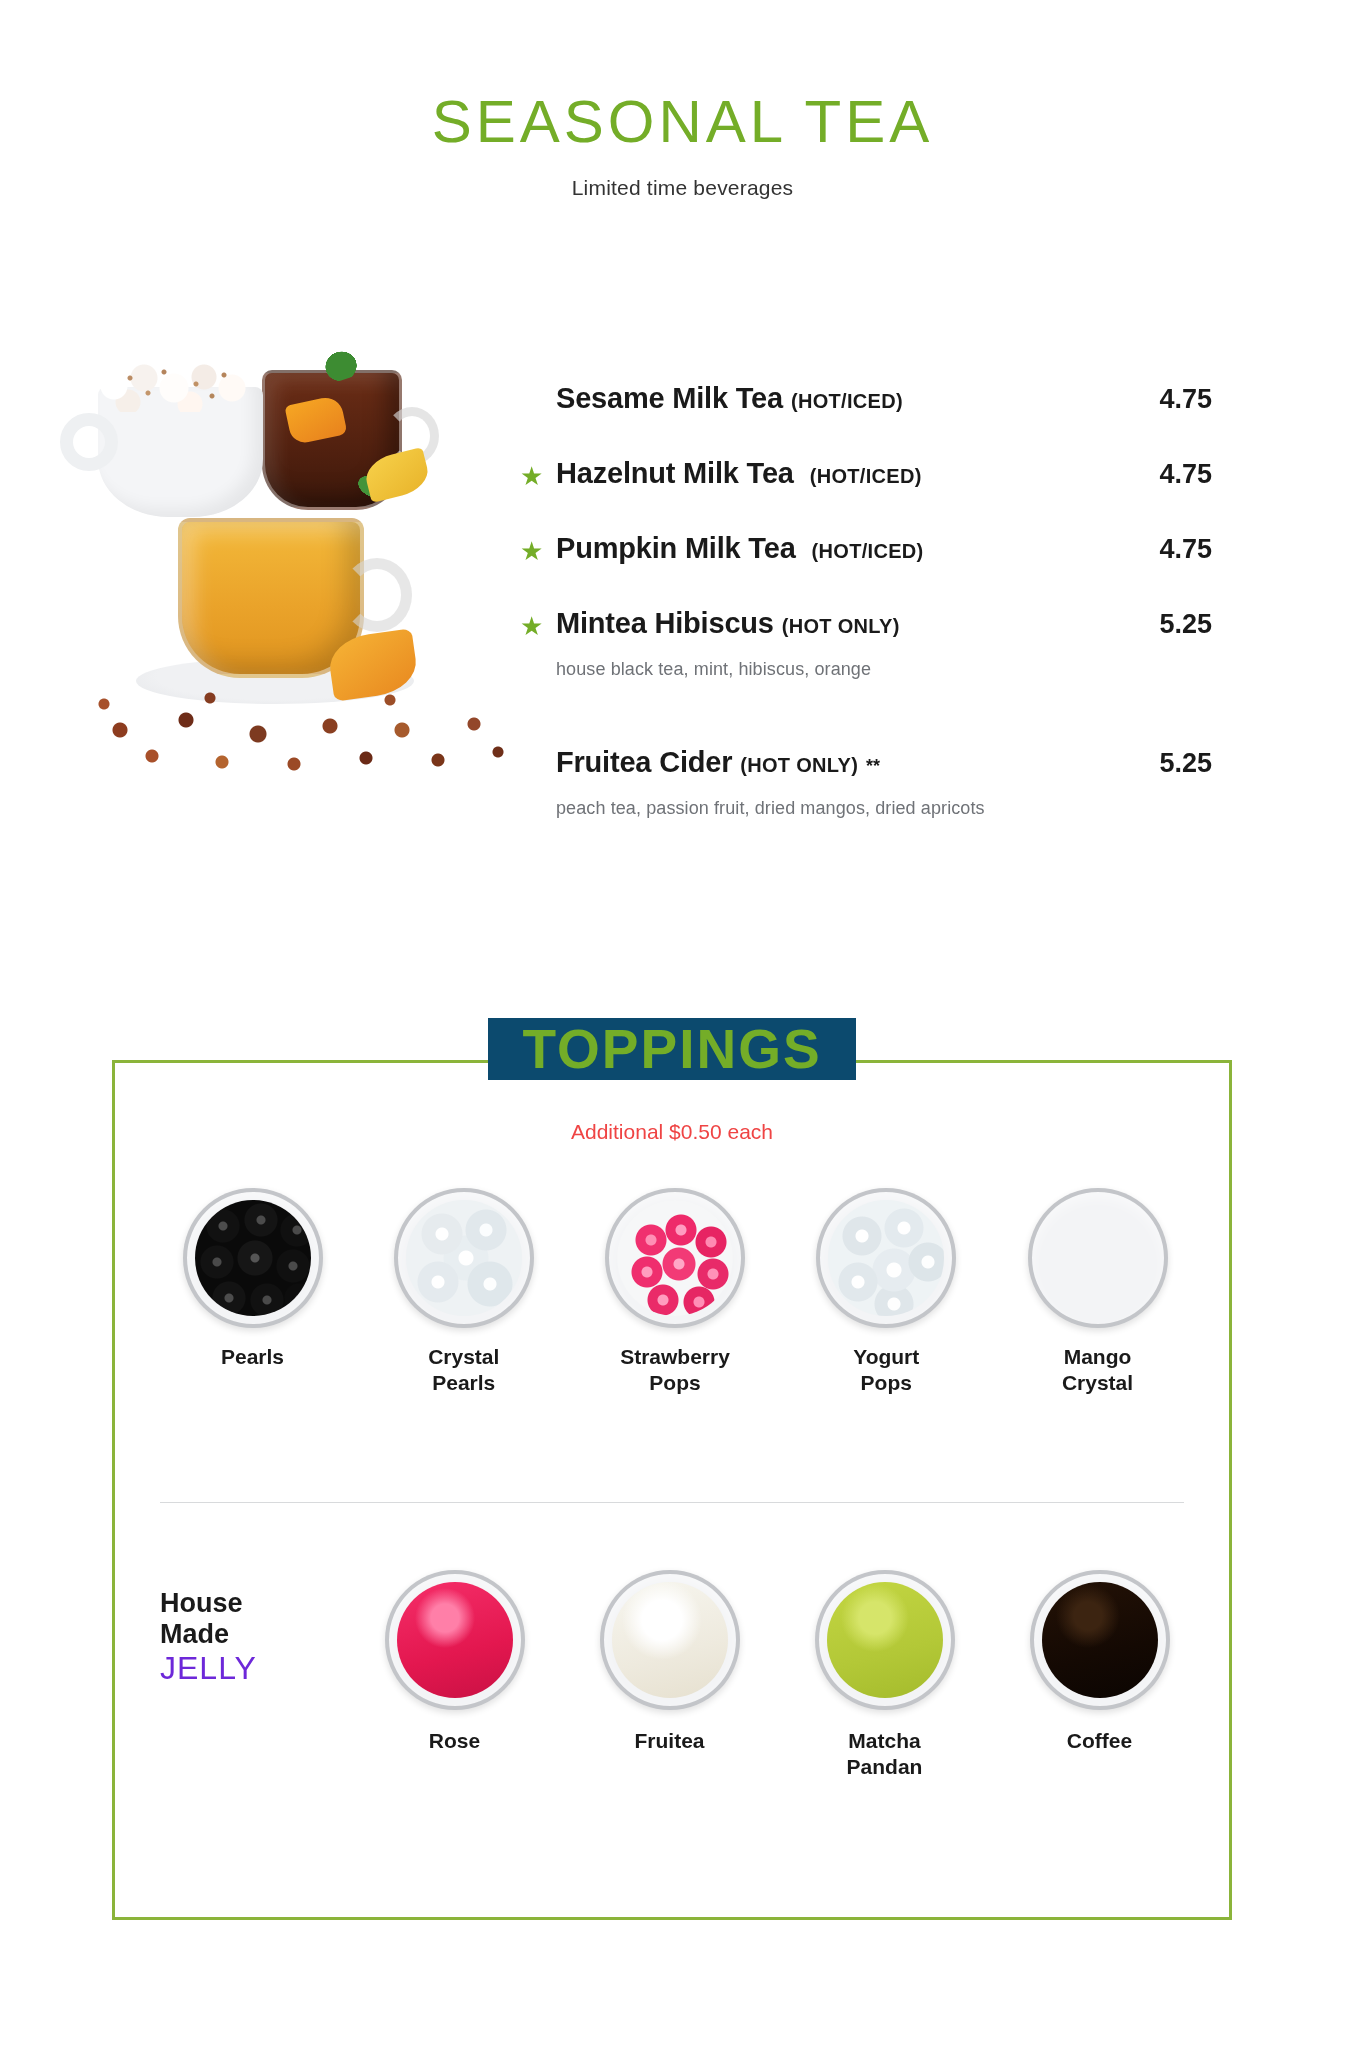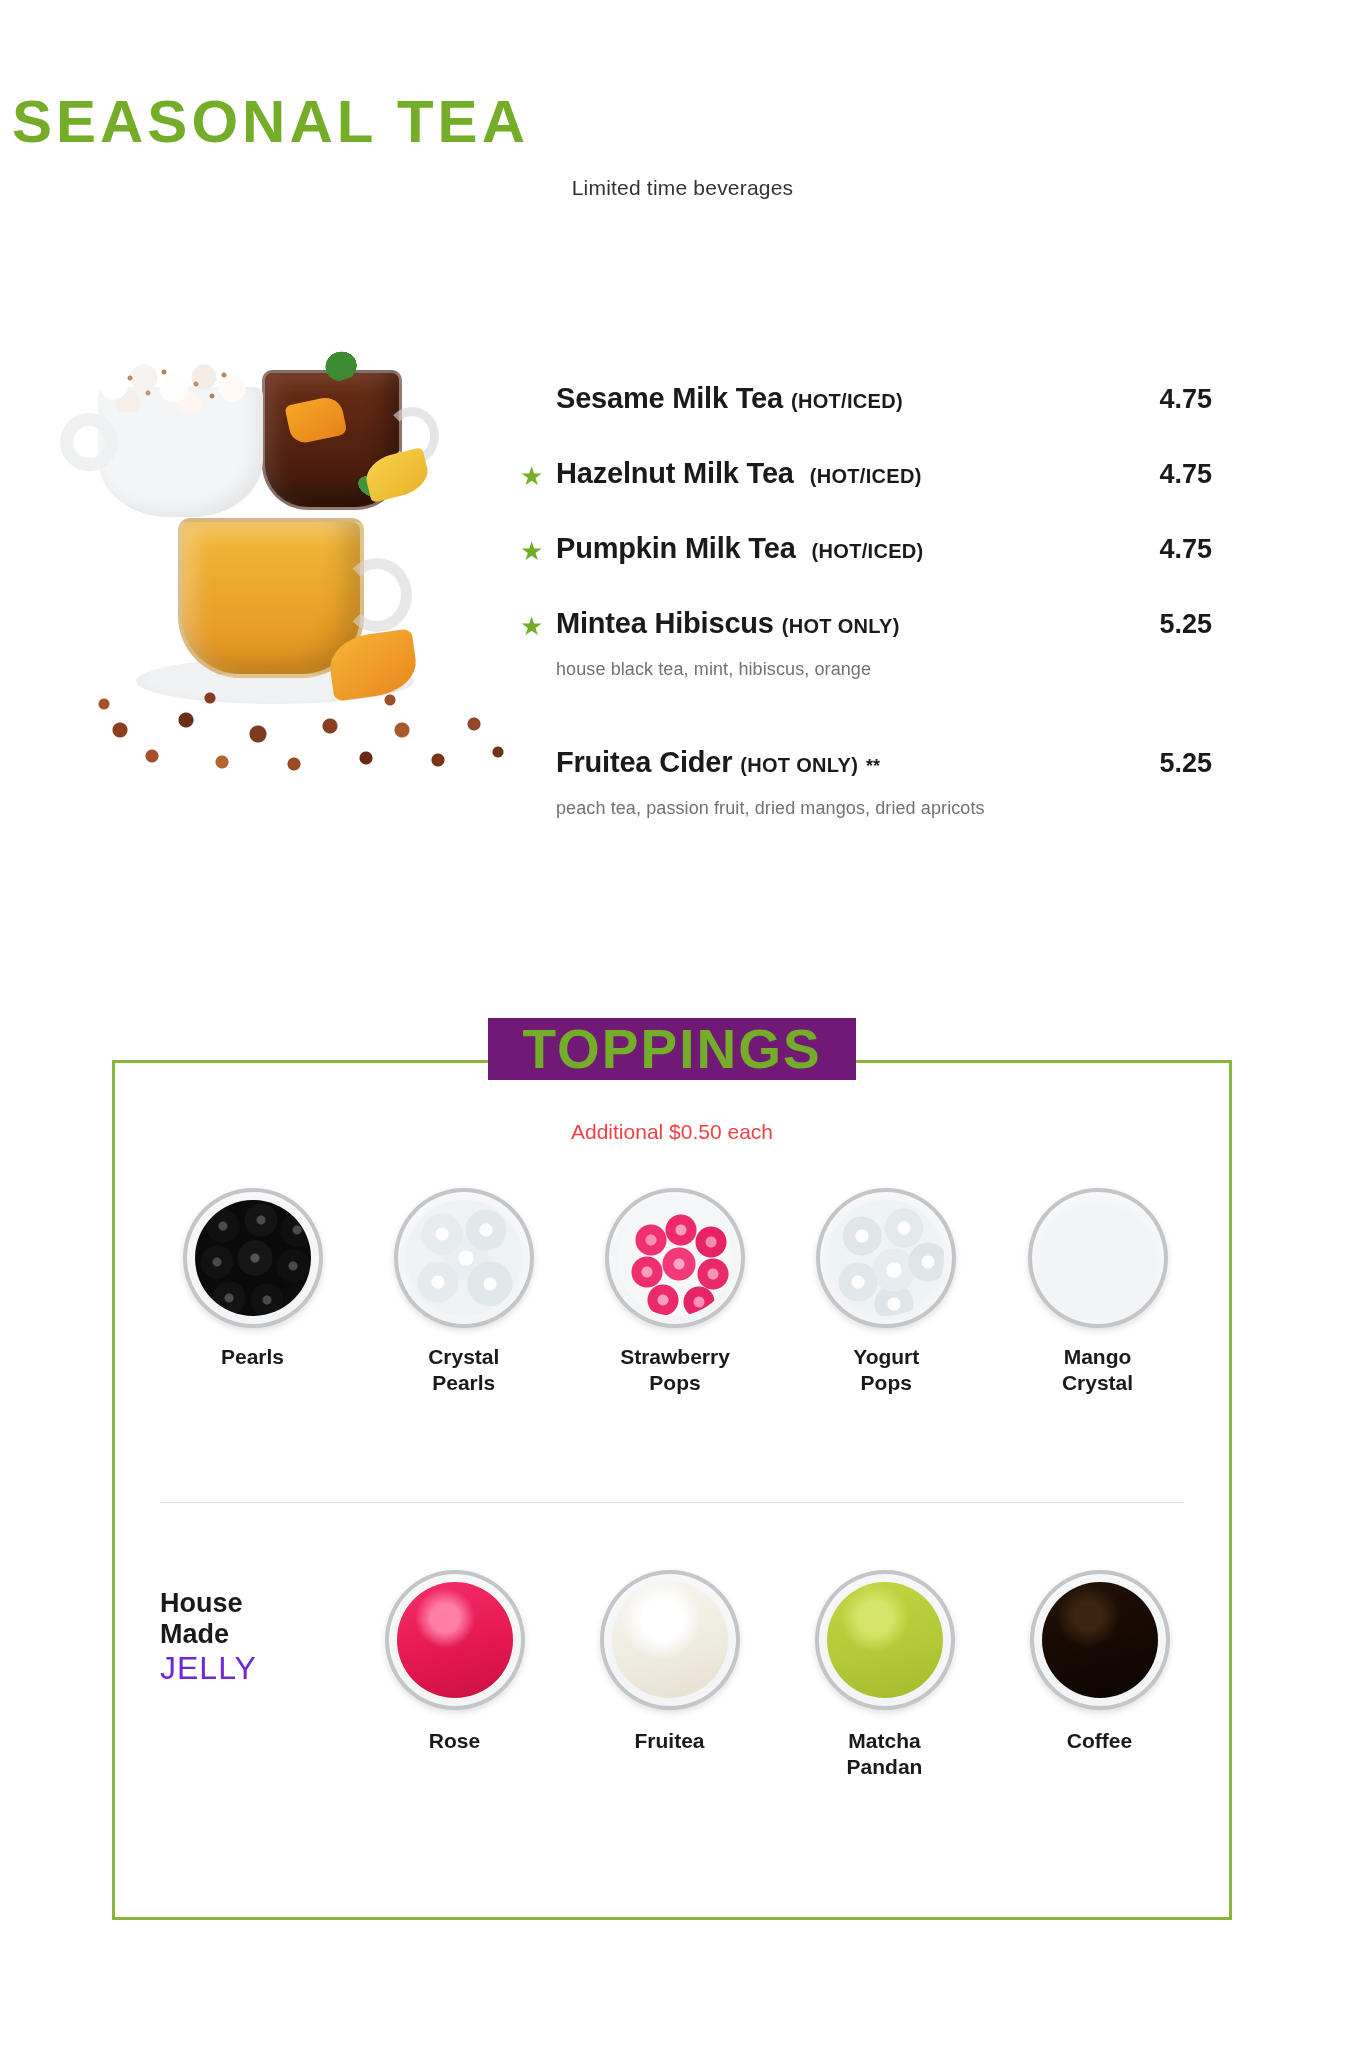--- a/index.html
+++ b/index.html
@@ -11,26 +11,26 @@
     width: 1365px;
     height: 2048px;
     position: relative;
     font-family: "Liberation Sans", sans-serif;
     color: #1a1a1a;
     overflow: hidden;
   }
 
   
   .page-title {
-    text-align: left;
+    text-align: center;
     font-size: 60px;
-    font-weight: bold;
+    font-weight: normal;
     letter-spacing: 4px;
     color: #74ad28;
-    margin: 92px 0 0 12px;
+    margin: 92px 0 0 0;
     line-height: 1;
   }
   .page-subtitle {
     text-align: center;
     font-size: 21px;
     color: #333333;
     margin-top: 24px;
     letter-spacing: 0.2px;
   }
 
@@ -308,21 +308,21 @@
     right: 0;
     top: -18px;
     text-align: center;
     font-size: 55px;
     font-weight: bold;
     letter-spacing: 2px;
     color: #74ad28;
     line-height: 1;
   }
   .toppings-title span {
-    background: #701a75;
+    background: #0c4a6e;
     padding: 0 34px;
   }
   .toppings-sub {
     position: absolute;
     left: 0;
     right: 0;
     top: 80px;
     text-align: center;
     font-size: 21px;
     color: #ef4444;

